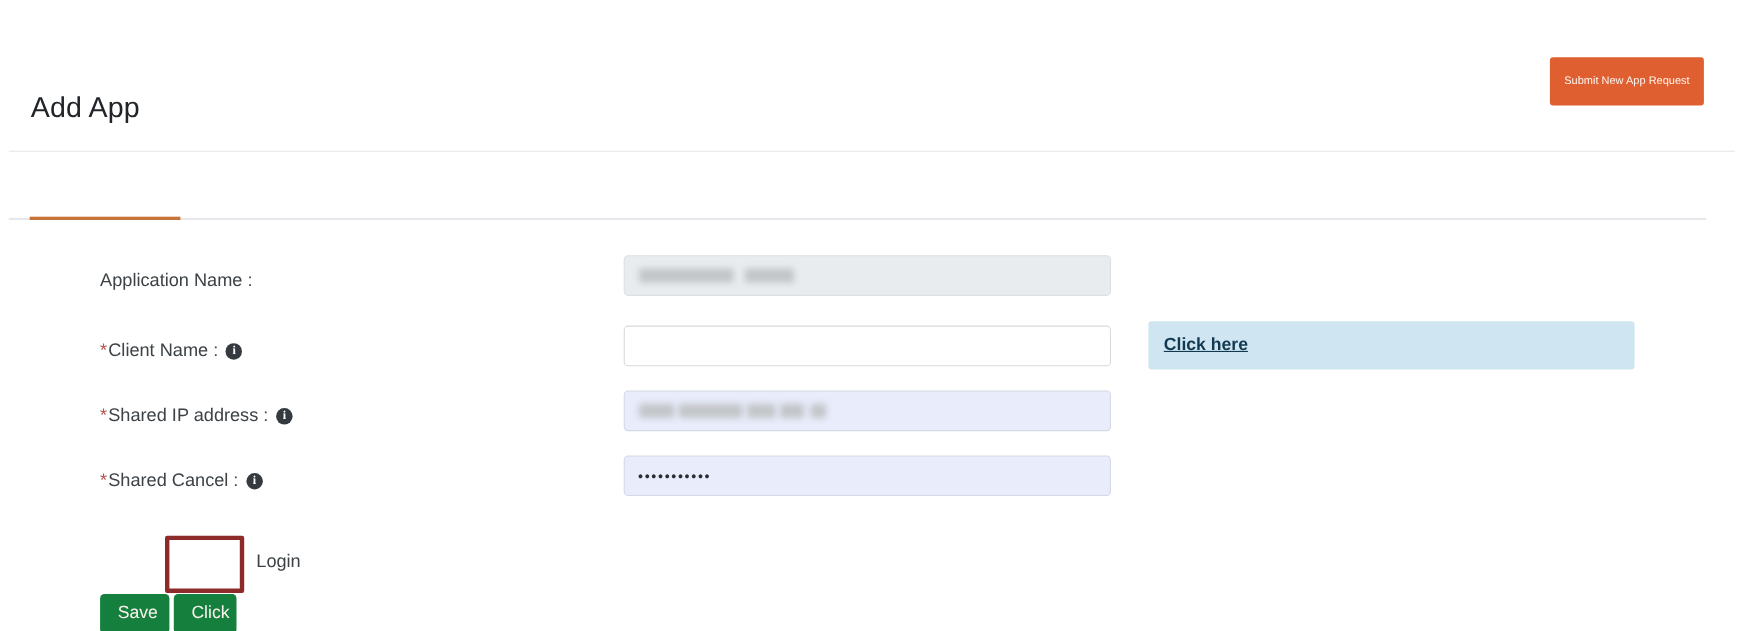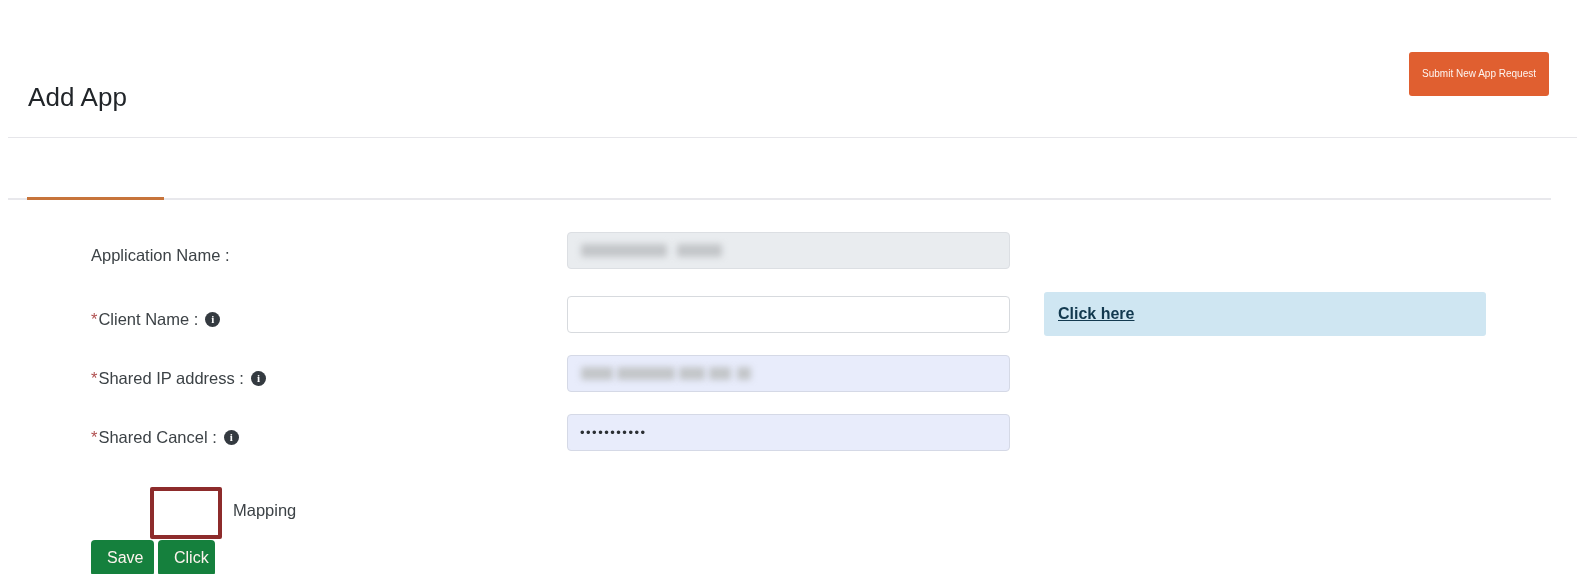--- a/index.html
+++ b/index.html
@@ -305,17 +305,17 @@
     </div>
   </div>
 
   <div class="side-note">
     <a>Click here</a>
   </div>
 
   <div class="actions">
     <button class="btn btn-save">Save</button>
     <button class="btn btn-next">Click</button>
-    <button class="btn-cancel">Mapping</button>
+    <button class="btn-cancel">Login</button>
   </div>
   <div class="highlight-box"></div>
 
 </div>
 
 </body></html>

